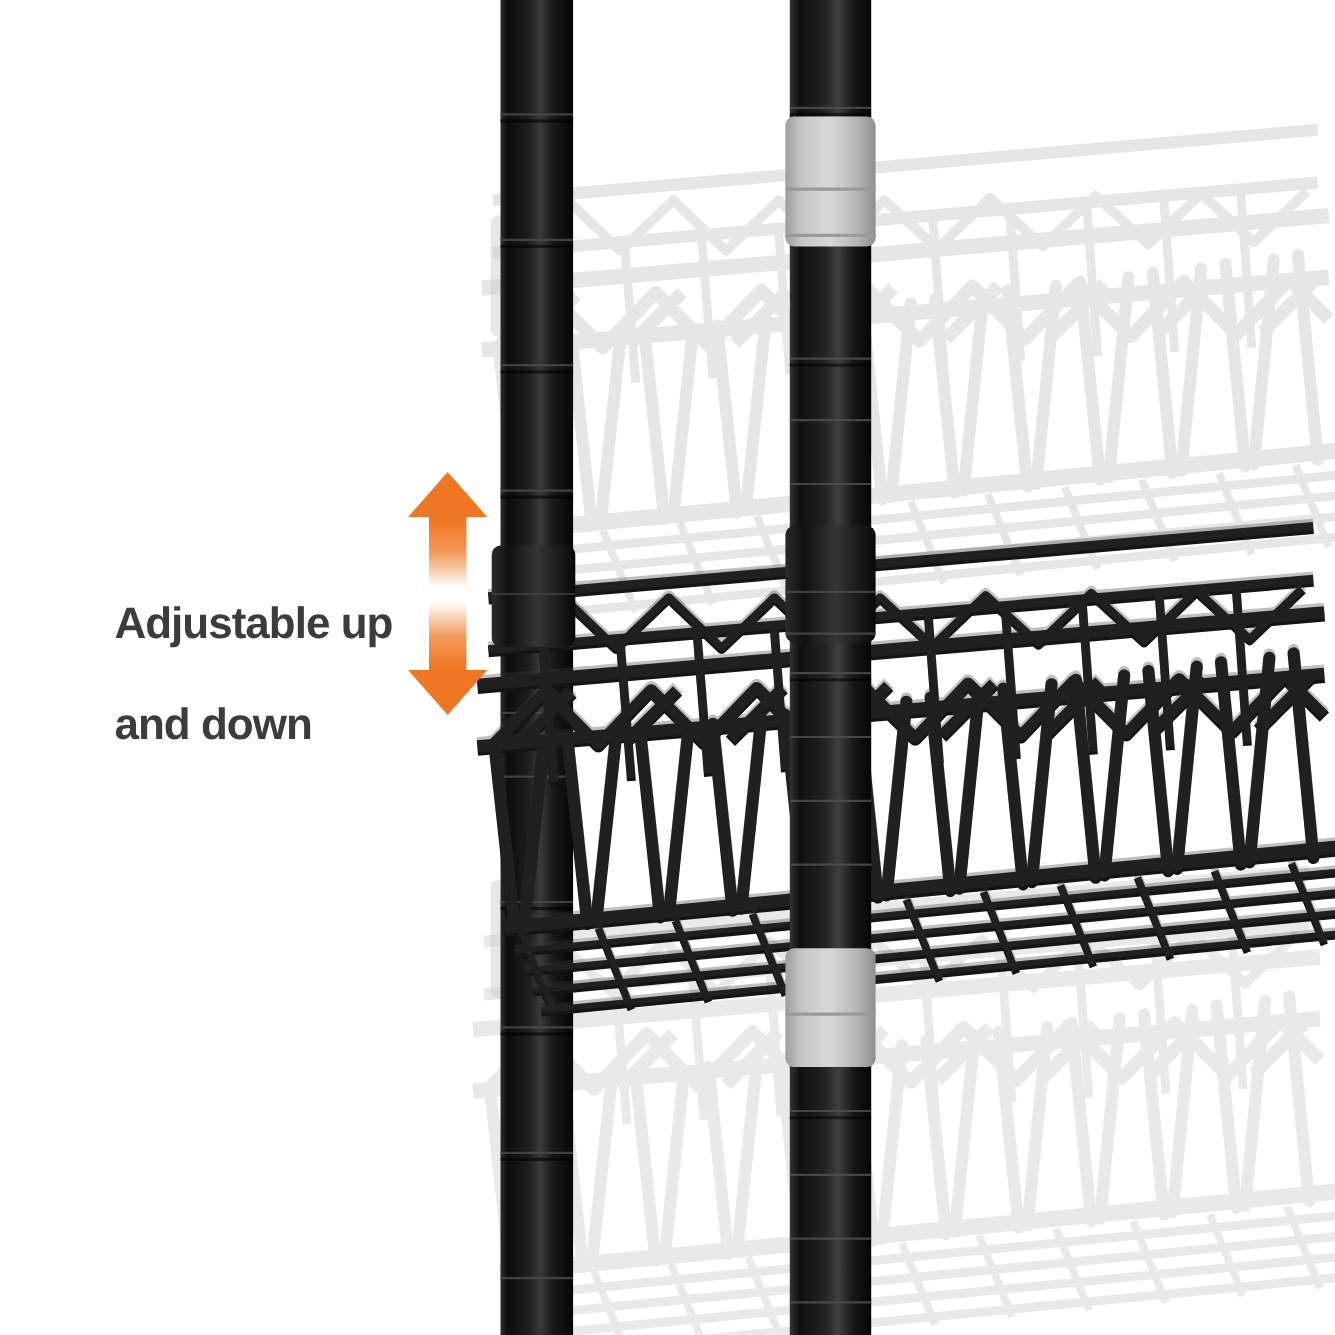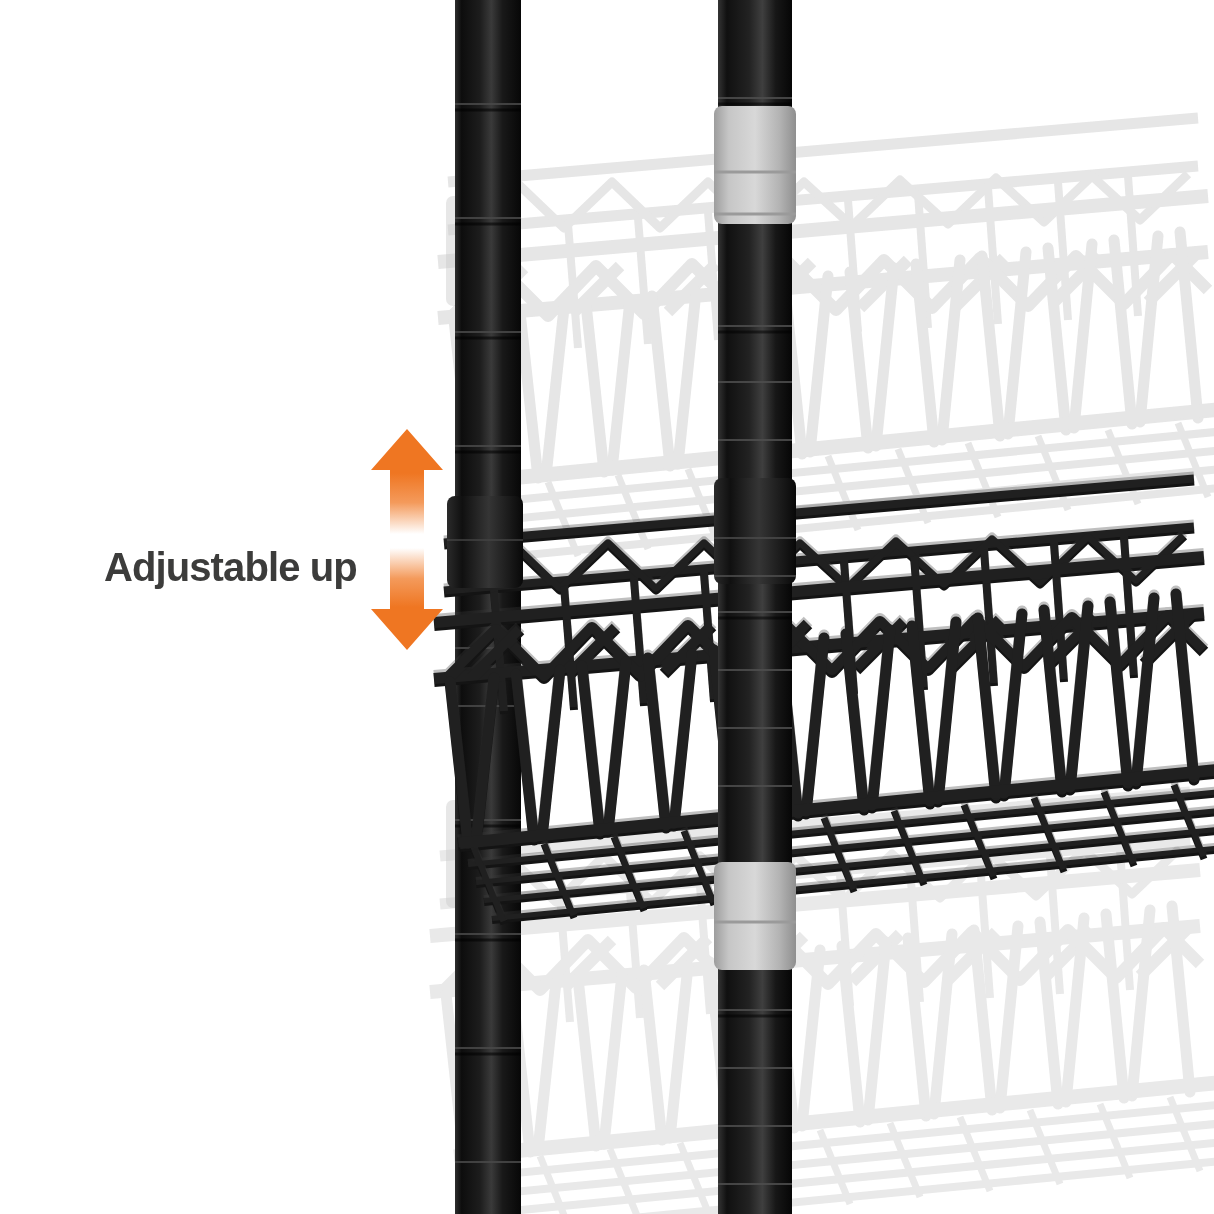--- a/index.html
+++ b/index.html
@@ -267,15 +267,16 @@
     <g>
       <path d="M 407 429 L 443 470 L 424 470 L 424 534 L 390 534 L 390 470 L 371 470 Z" fill="url(#upFade)"></path>
     </g>
     <g>
       <path d="M 407 650 L 443 609 L 424 609 L 424 548 L 390 548 L 390 609 L 371 609 Z" fill="url(#downFade)"></path>
     </g>
   </svg>
 
   <div id="caption">
     <span class="cl">Adjustable up</span>
+    <span class="cl">and down</span>
   </div>
 
 </div>
 
 </body></html>

